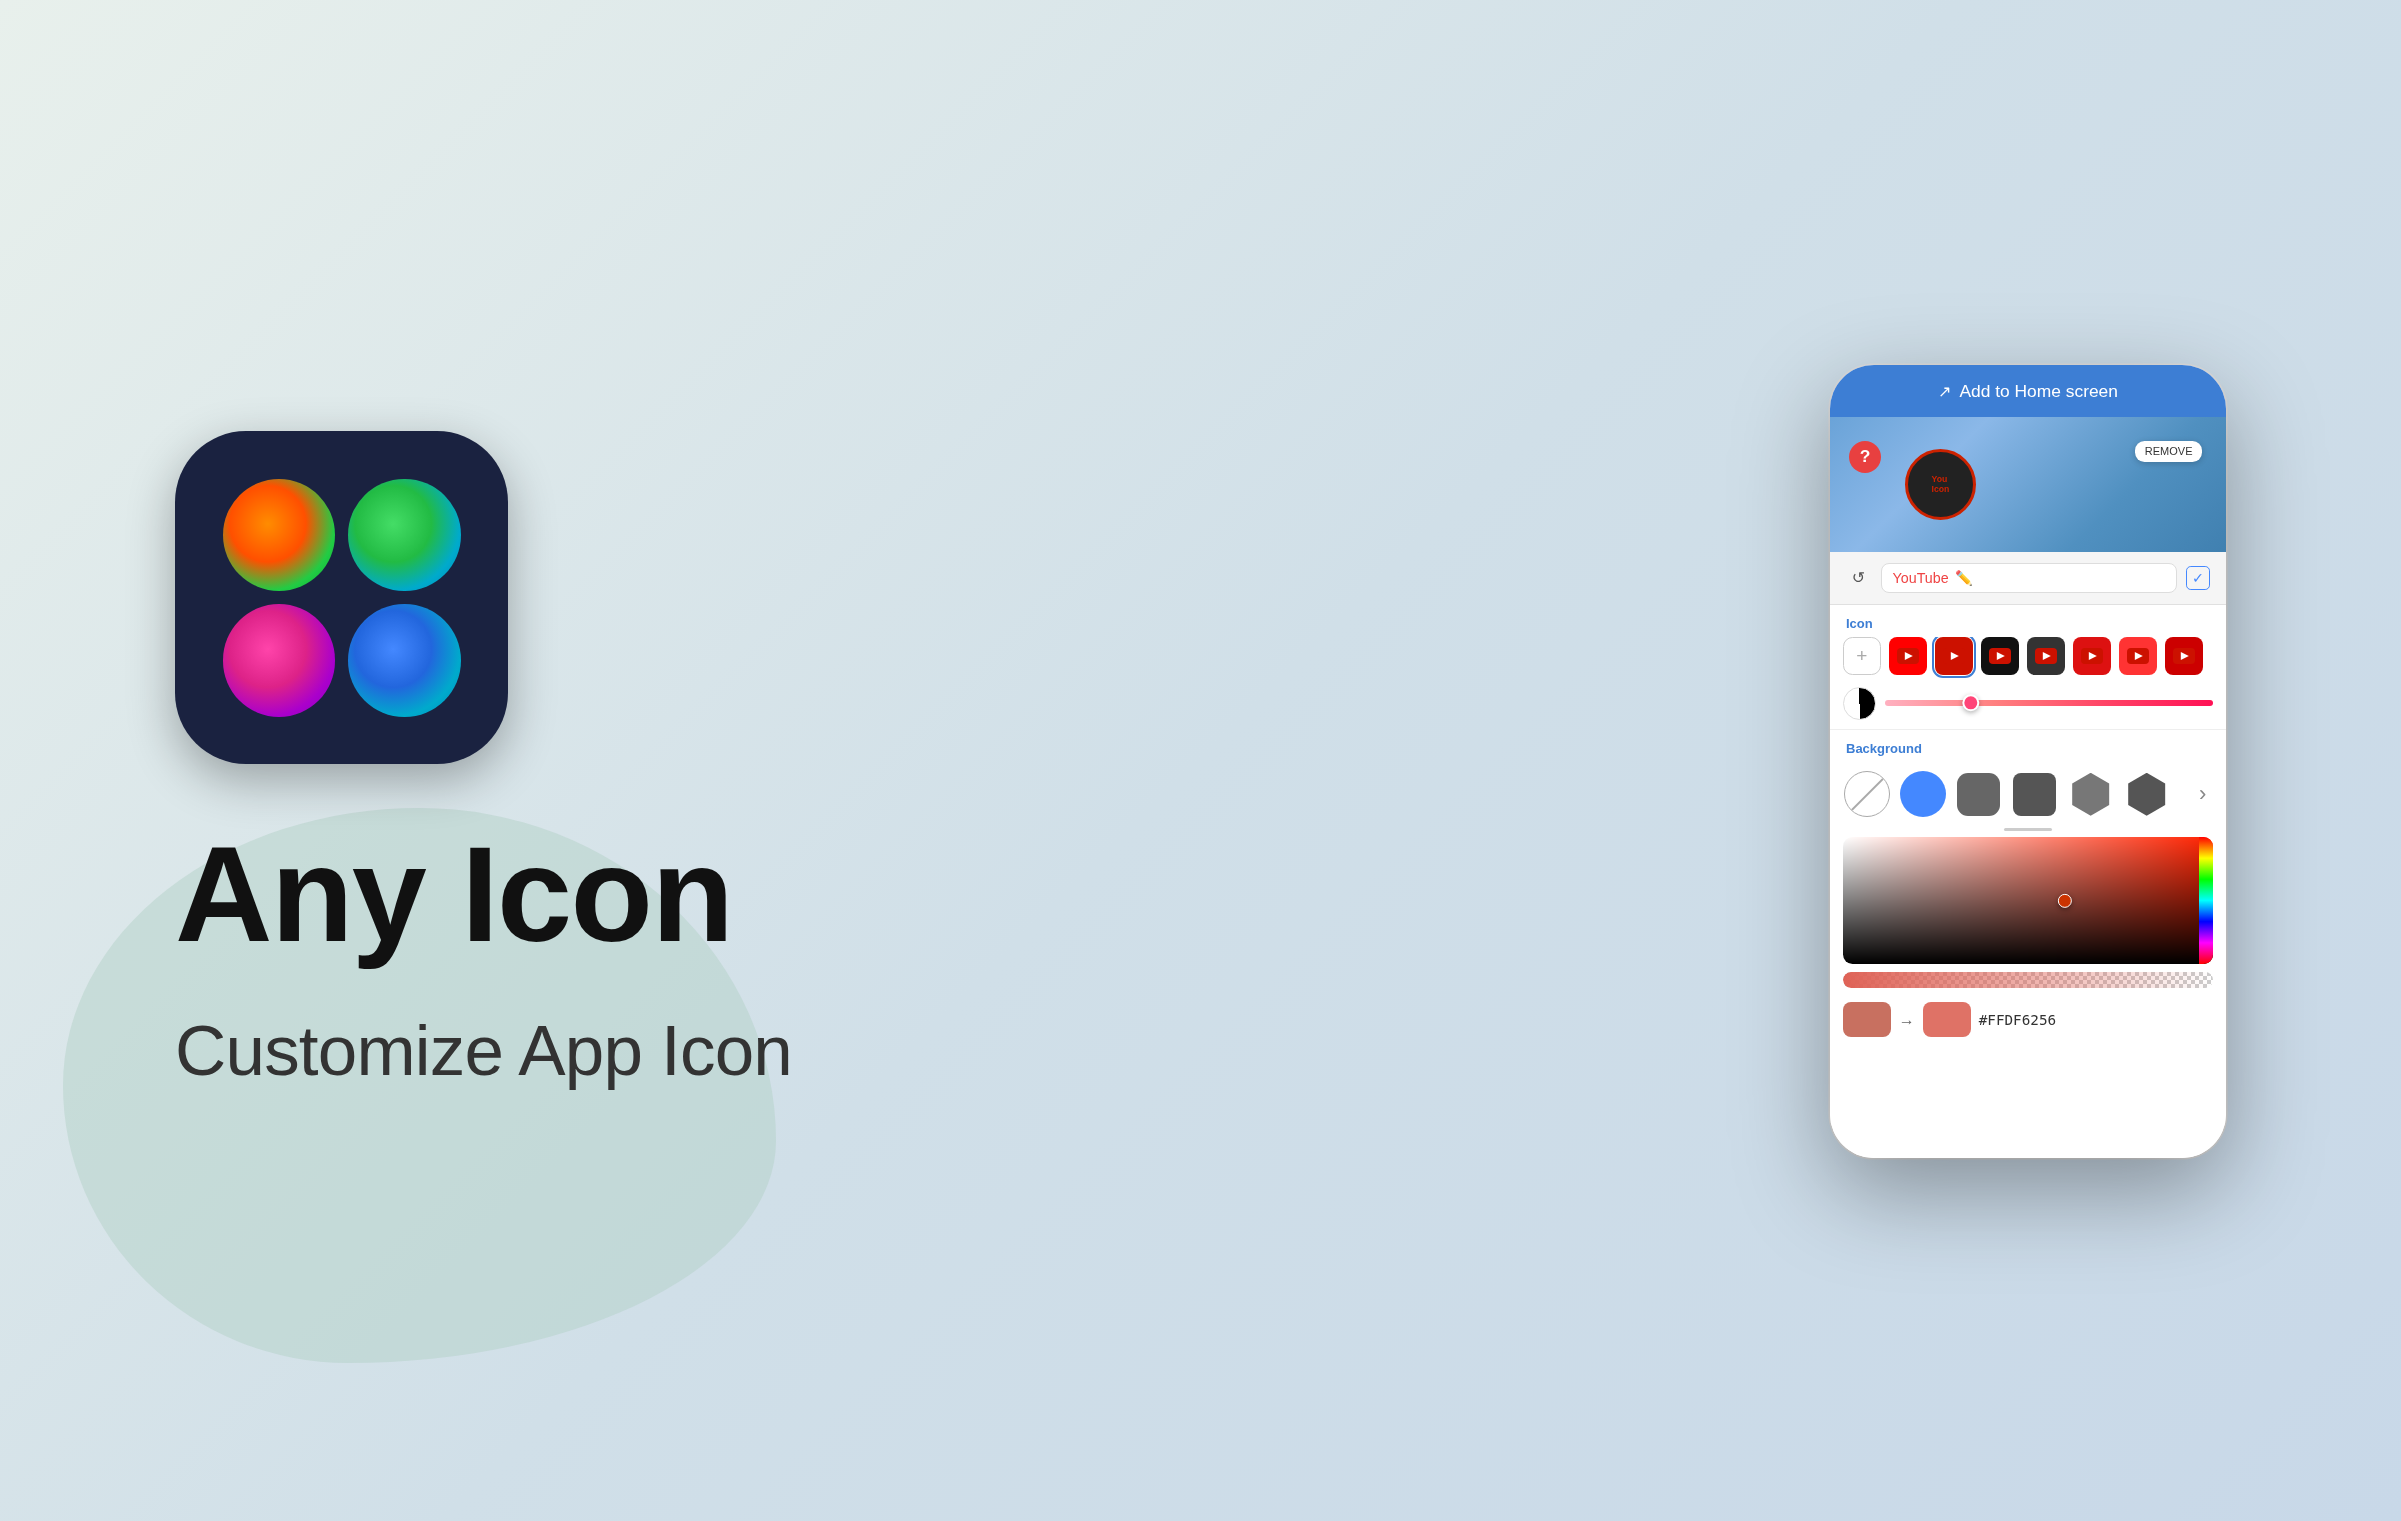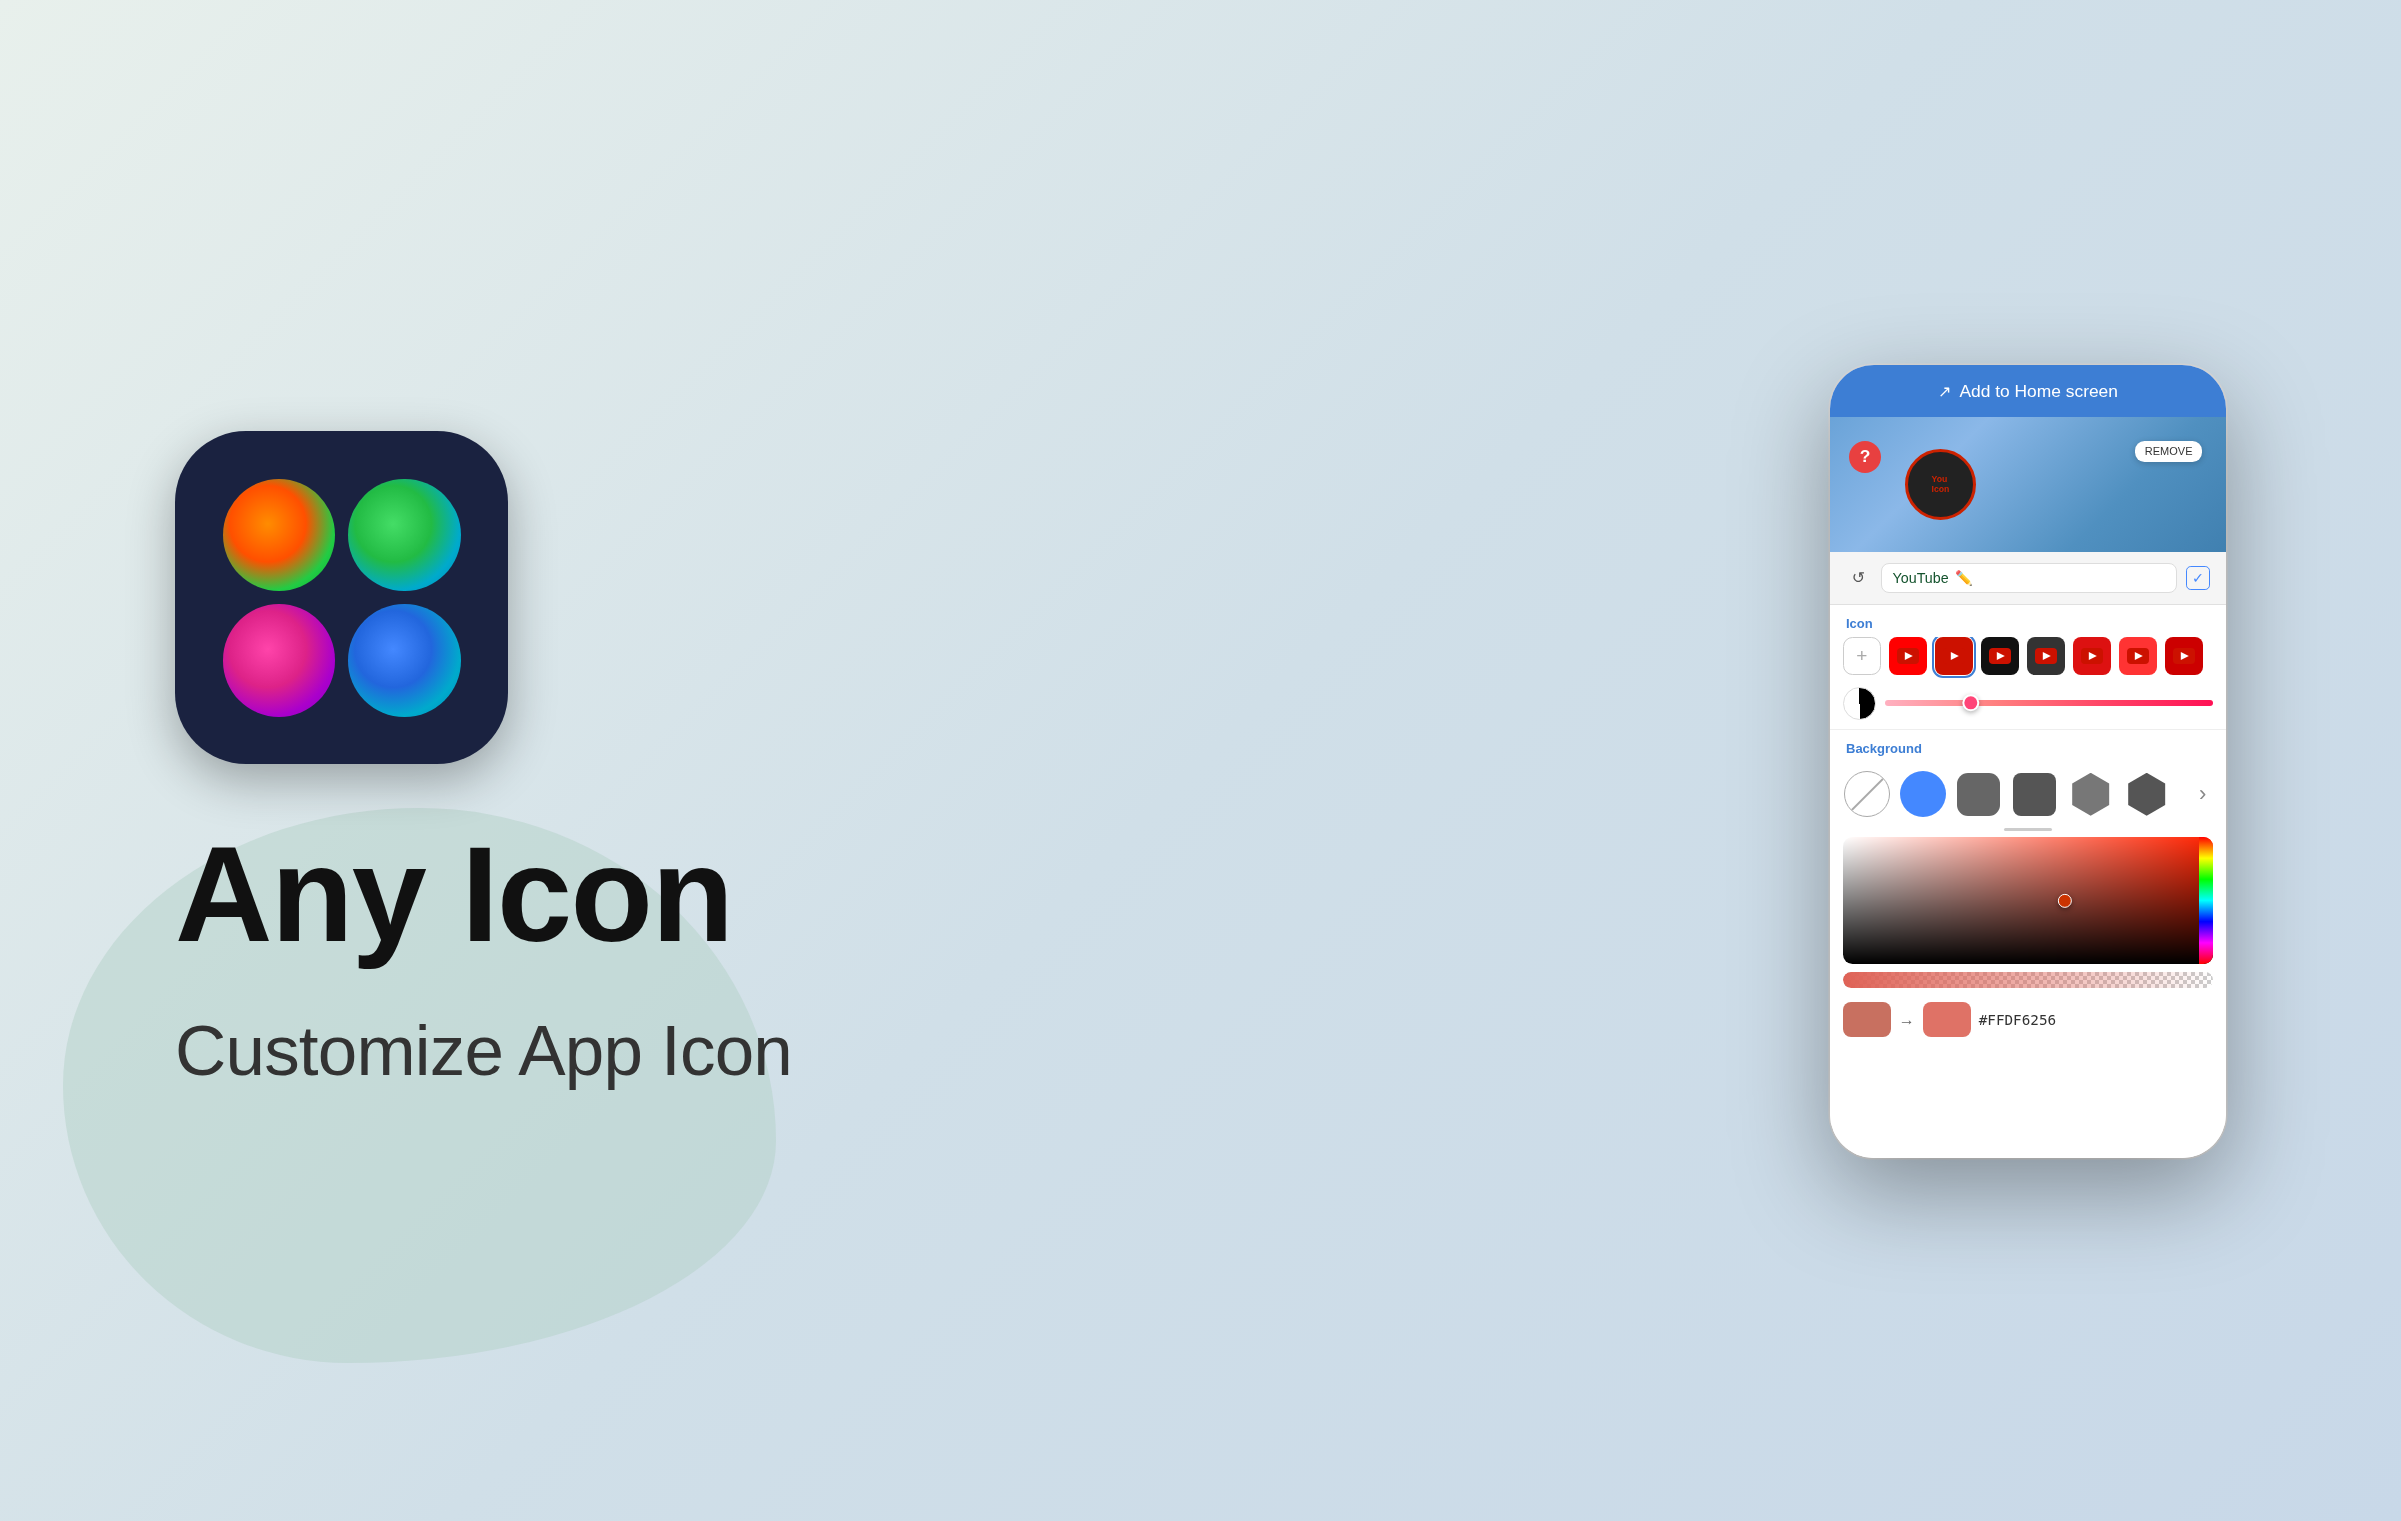--- a/index.html
+++ b/index.html
@@ -229,21 +229,21 @@
       color: #555;
       font-size: 16px;
     }
 
     .name-input-box {
       background: white;
       border: 0.8px solid #ddd;
       border-radius: 8px;
       padding: 6.3px 11px;
       font-size: 14.3px;
-      color: #14532d;
+      color: #ef4444;
       display: flex;
       align-items: center;
       gap: 6.3px;
       flex: 1;
     }
 
     .checkmark-icon {
       width: 24px;
       height: 24px;
       border: 1.6px solid #4488ff;

